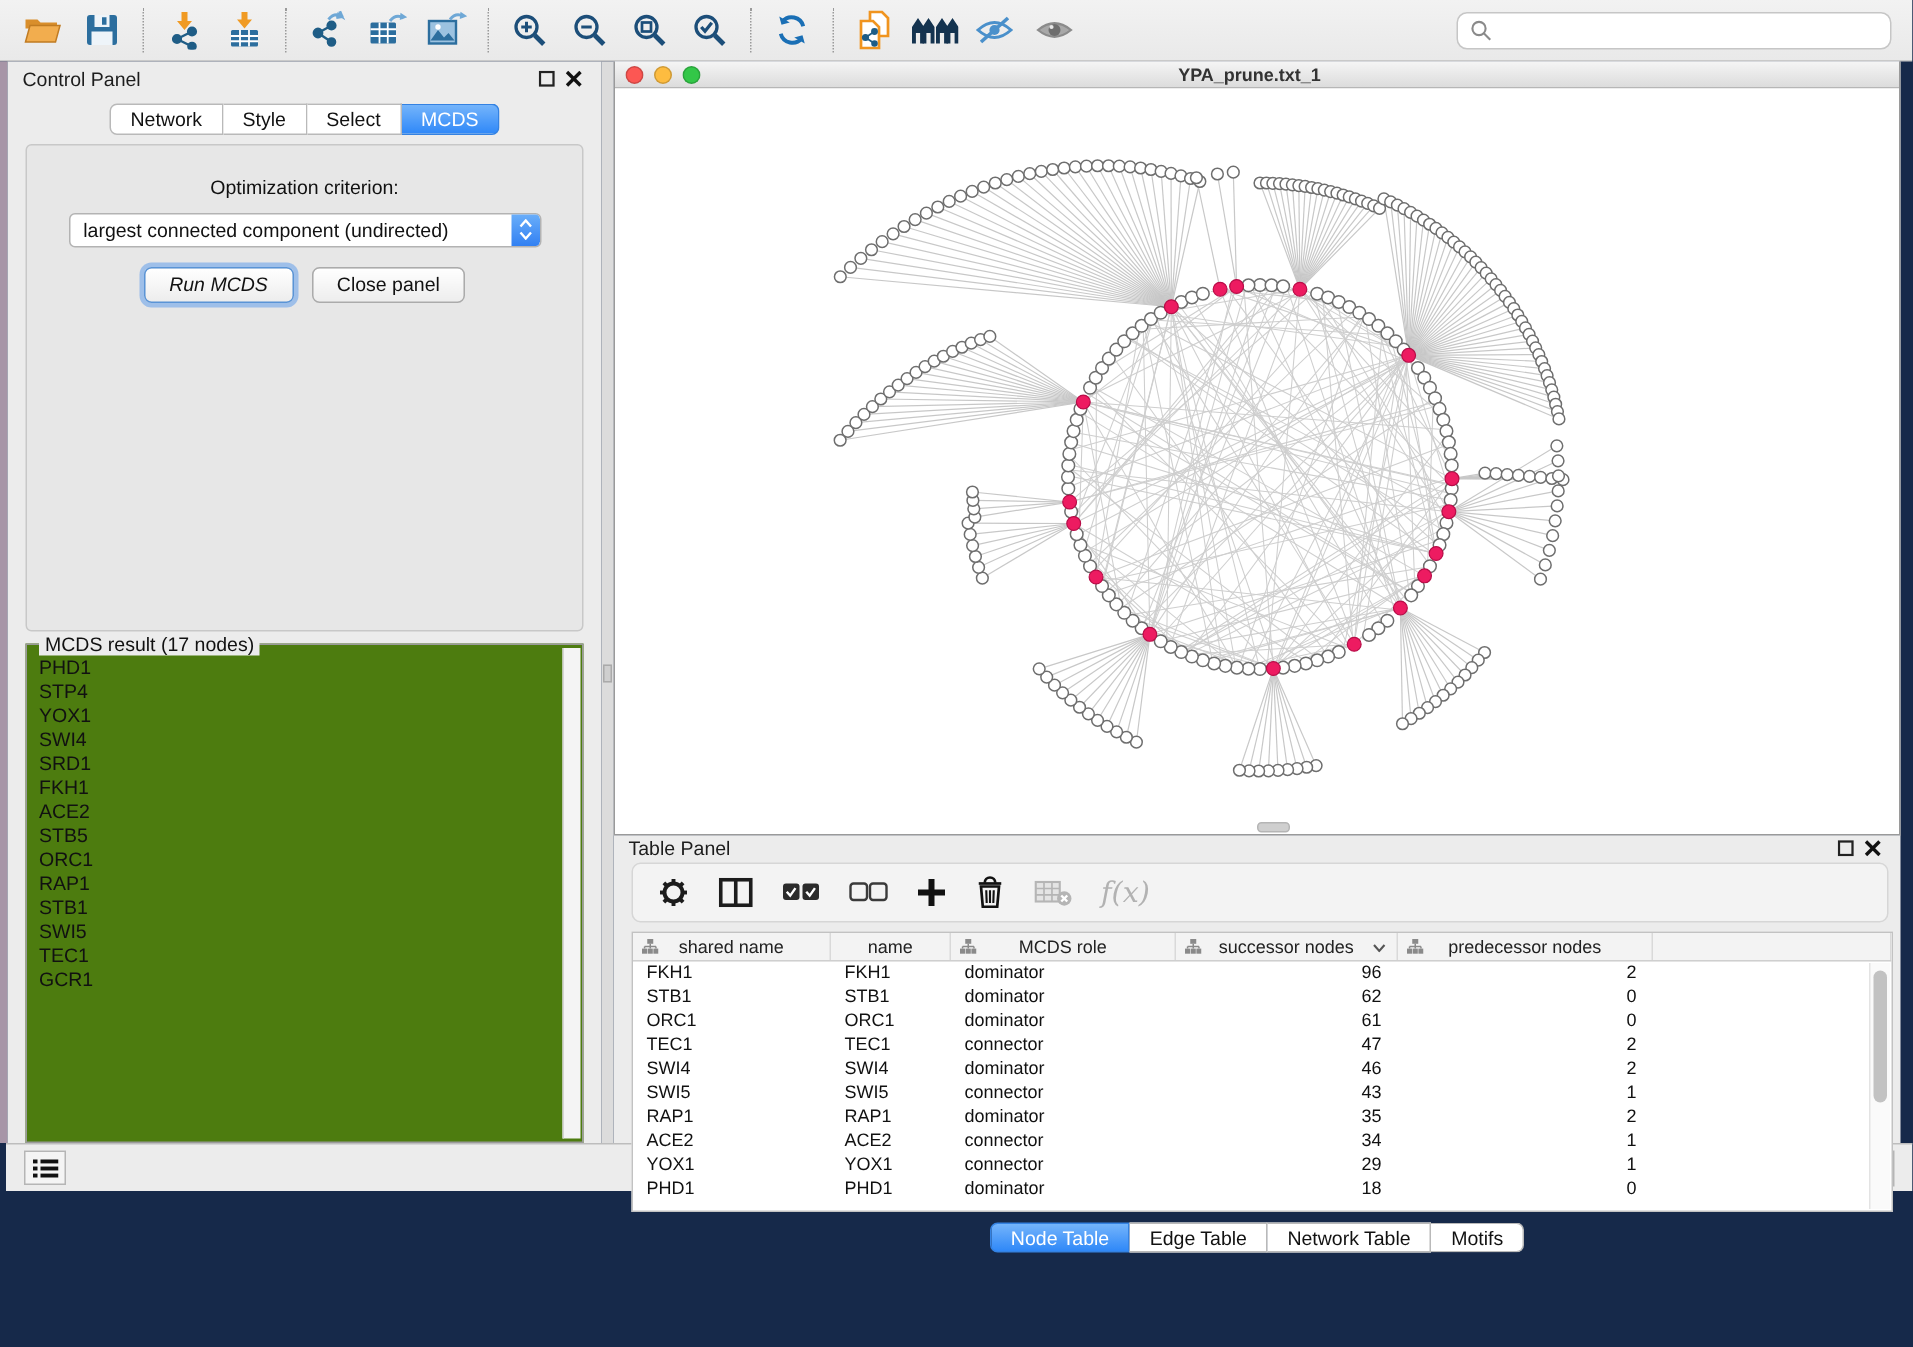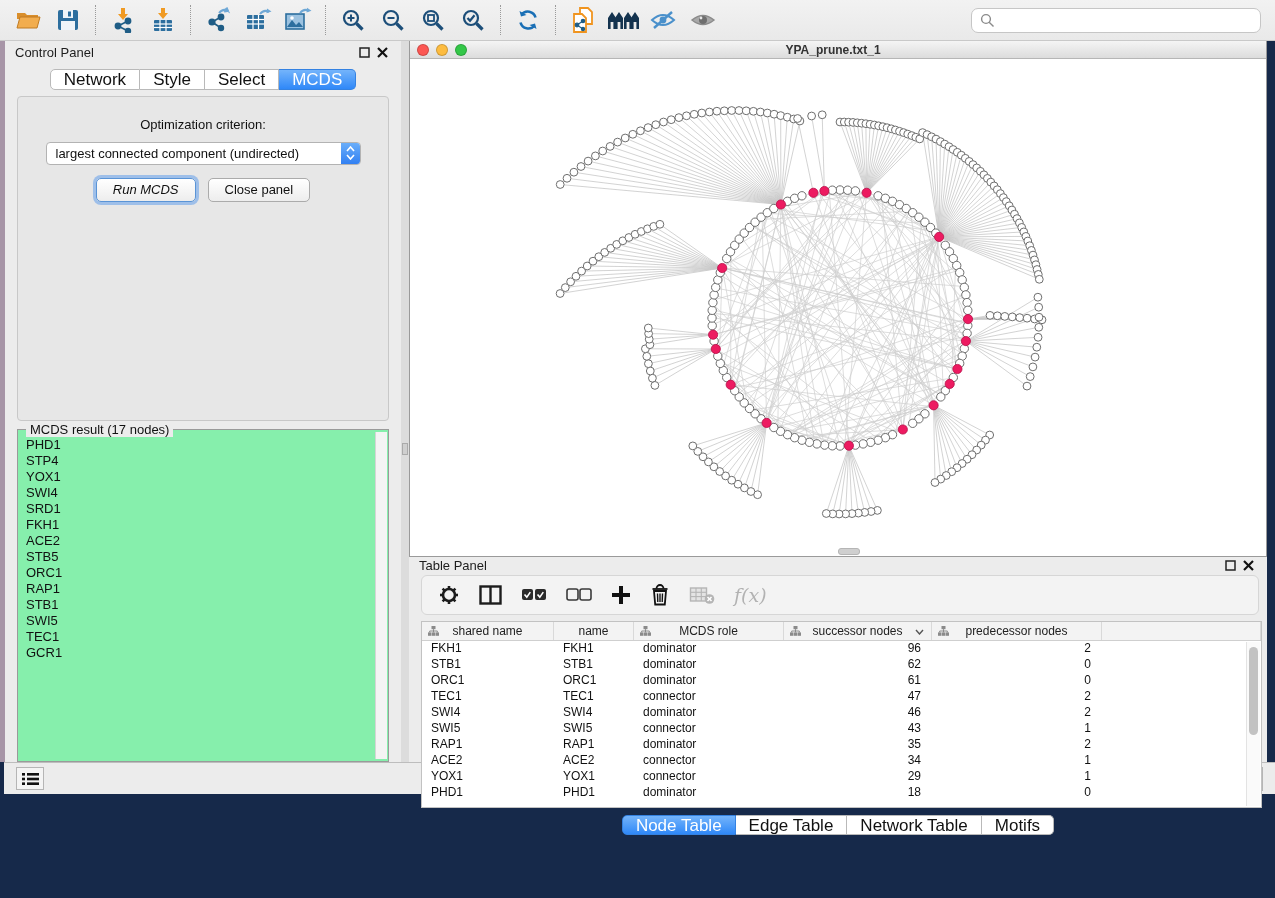--- a/index.html
+++ b/index.html
@@ -23,39 +23,39 @@
   .wall-strip { width:5px; background:#a795a7; flex:0 0 auto; }
 
   
   .control-panel { width:396px; background:#ececec; flex:0 0 auto; display:flex; flex-direction:column; }
   .panel-header { height:26px; display:flex; align-items:center; padding:0 10px; }
   .panel-title { font-size:13px; color:#1d1d1d; }
   .panel-header .ph-spacer { flex:1; }
   .ph-ico { width:18px; height:16px; display:flex; align-items:center; justify-content:center; }
 
   .seg { display:flex; justify-content:center; }
-  .seg .tab { background:#fff; border:1px solid #b9b9b9; border-left:none; padding:2px 13px; font-size:17px; color:#111; height:21px; line-height:16px; }
+  .seg .tab { background:#fff; border:1px solid #b9b9b9; border-left:none; padding:2px 13px; font-size:13px; color:#111; height:21px; line-height:16px; }
   .seg .tab:first-child { border-left:1px solid #b9b9b9; border-radius:5px 0 0 5px; }
   .seg .tab:last-child { border-radius:0 5px 5px 0; }
   .seg .tab.active { background:linear-gradient(#74b4fb,#2f88f8); border-color:#3482e2; color:#fff; }
 
   .cp-card { margin:6px 12px 0 12px; height:358px; background:#e7e7e7; border:1px solid #c8c8c8; border-radius:4px;
              display:flex; flex-direction:column; align-items:center; }
   .opt-label { margin-top:20px; font-size:13px; color:#111; }
   .opt-select { margin-top:10px; width:315px; height:23px; background:#fff; border:1px solid #b3b3b3; border-radius:4px;
                 display:flex; align-items:center; overflow:hidden; }
   .opt-select .sel-text { flex:1; font-size:13px; padding-left:9px; white-space:nowrap; }
   .sel-stepper { width:19px; height:23px; background:linear-gradient(#6cb0fa,#2f7ef2); border-radius:0 4px 4px 0;
                  display:flex; flex-direction:column; align-items:center; justify-content:center; gap:2px; }
   .btn-row { margin-top:13px; display:flex; gap:12px; }
   .mac-btn { height:24px; padding:0 16px; font-size:13px; background:linear-gradient(#ffffff,#ededed);
              border:1px solid #ababab; border-radius:5px; color:#111; }
   .mac-btn.focus { box-shadow:0 0 0 3px rgba(110,165,235,.6); border-color:#5a94d6;font-style:italic; }
 
-  .result-box { margin:8px 12px 0 12px; height:366px; border:1px solid #9a9a9a; background:#86efac; position:relative; }
+  .result-box { margin:8px 12px 0 12px; height:366px; border:1px solid #9a9a9a; background:#4d7c0f; position:relative; }
   .result-legend { position:absolute; top:-8px; left:8px; background:#ececec; padding:0 4px; font-size:13px; color:#111; }
   .result-list { position:absolute; inset:3px 14px 2px 2px; overflow:hidden; font-size:13px; line-height:16px; padding:4px 6px; }
   .result-scroll { position:absolute; top:2px; bottom:2px; right:1px; width:12px; background:#f4f4f4; border-left:1px solid #d5d5d5; }
 
   
   .v-gutter { width:8px; background:#dcdcdc; flex:0 0 auto; position:relative; }
   .v-gutter .handle { position:absolute; top:402px; left:1px; width:6px; height:12px; background:#cfcfcf; border:1px solid #aaa; }
 
   
   .right-col { flex:1; display:flex; flex-direction:column; padding-right:8px; min-width:0; }

